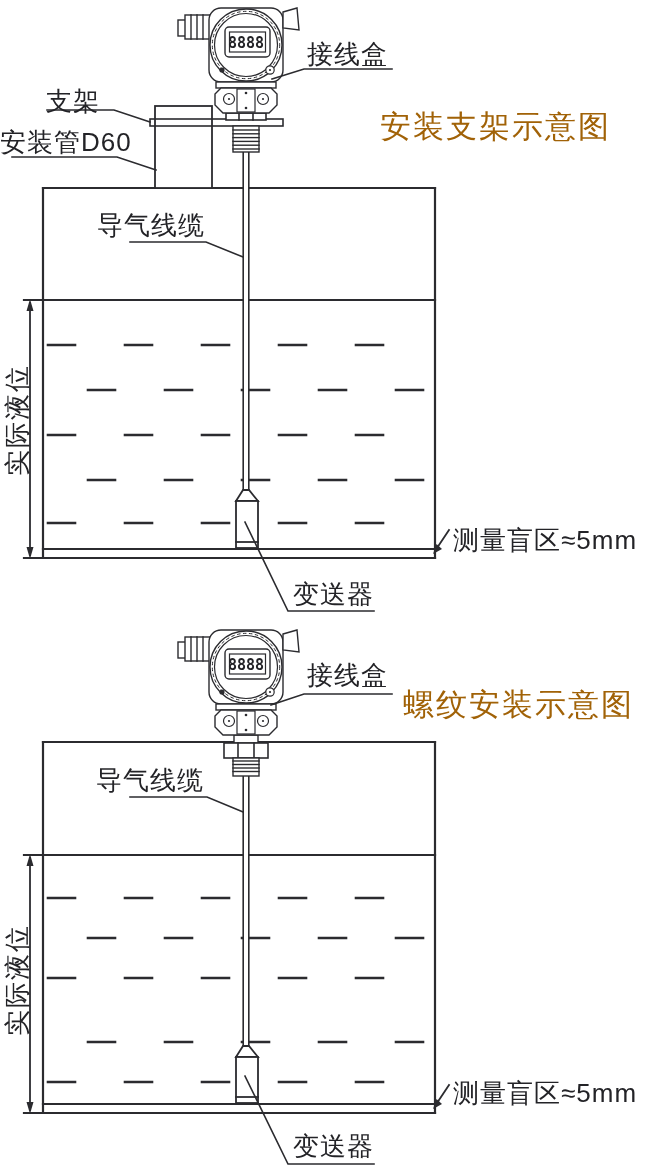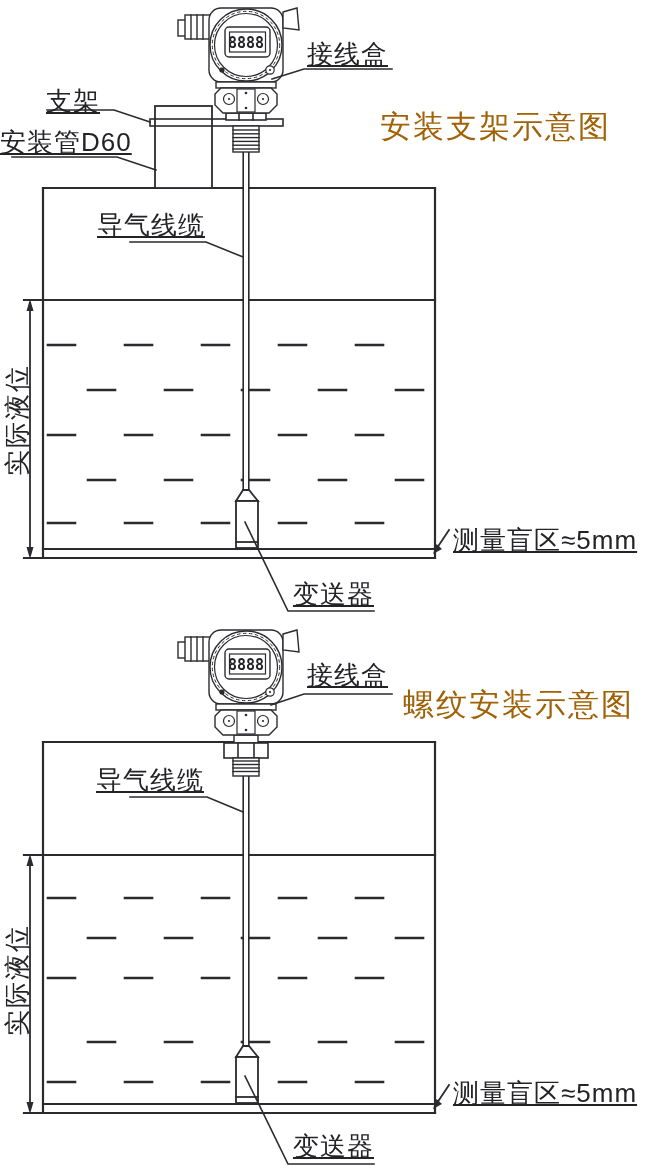--- a/index.html
+++ b/index.html
@@ -1,19 +1,19 @@
 <!DOCTYPE html>
 <html><head>
 <meta charset="utf-8">
 <style>
   html,body{margin:0;padding:0;background:#ffffff;}
   .stage{position:relative;width:650px;height:1171px;background:#ffffff;overflow:hidden;
          font-family:"Liberation Sans",sans-serif;color:#232327;text-align:center;}
   .stage svg{position:absolute;left:0;top:0;}
-  .lbl{position:absolute;font-size:26px;line-height:1.05;letter-spacing:1px;white-space:nowrap;color:#232327;text-decoration:underline;}
+  .lbl{position:absolute;font-size:26px;line-height:1.05;letter-spacing:1px;white-space:nowrap;color:#232327;}
   .ttl{position:absolute;font-size:31px;line-height:1.05;letter-spacing:2px;white-space:nowrap;color:#a16207;font-weight:500;}
   .vlabel{position:absolute;font-size:26px;letter-spacing:2px;white-space:nowrap;color:#232327;
           transform:translate(-50%,-50%) rotate(-90deg);}
   .lcd-text{font-family:"DejaVu Sans Mono",monospace;font-weight:bold;font-size:15px;fill:#232327;}
 </style>
 </head>
 <body>
 
 <div class="stage">
 

